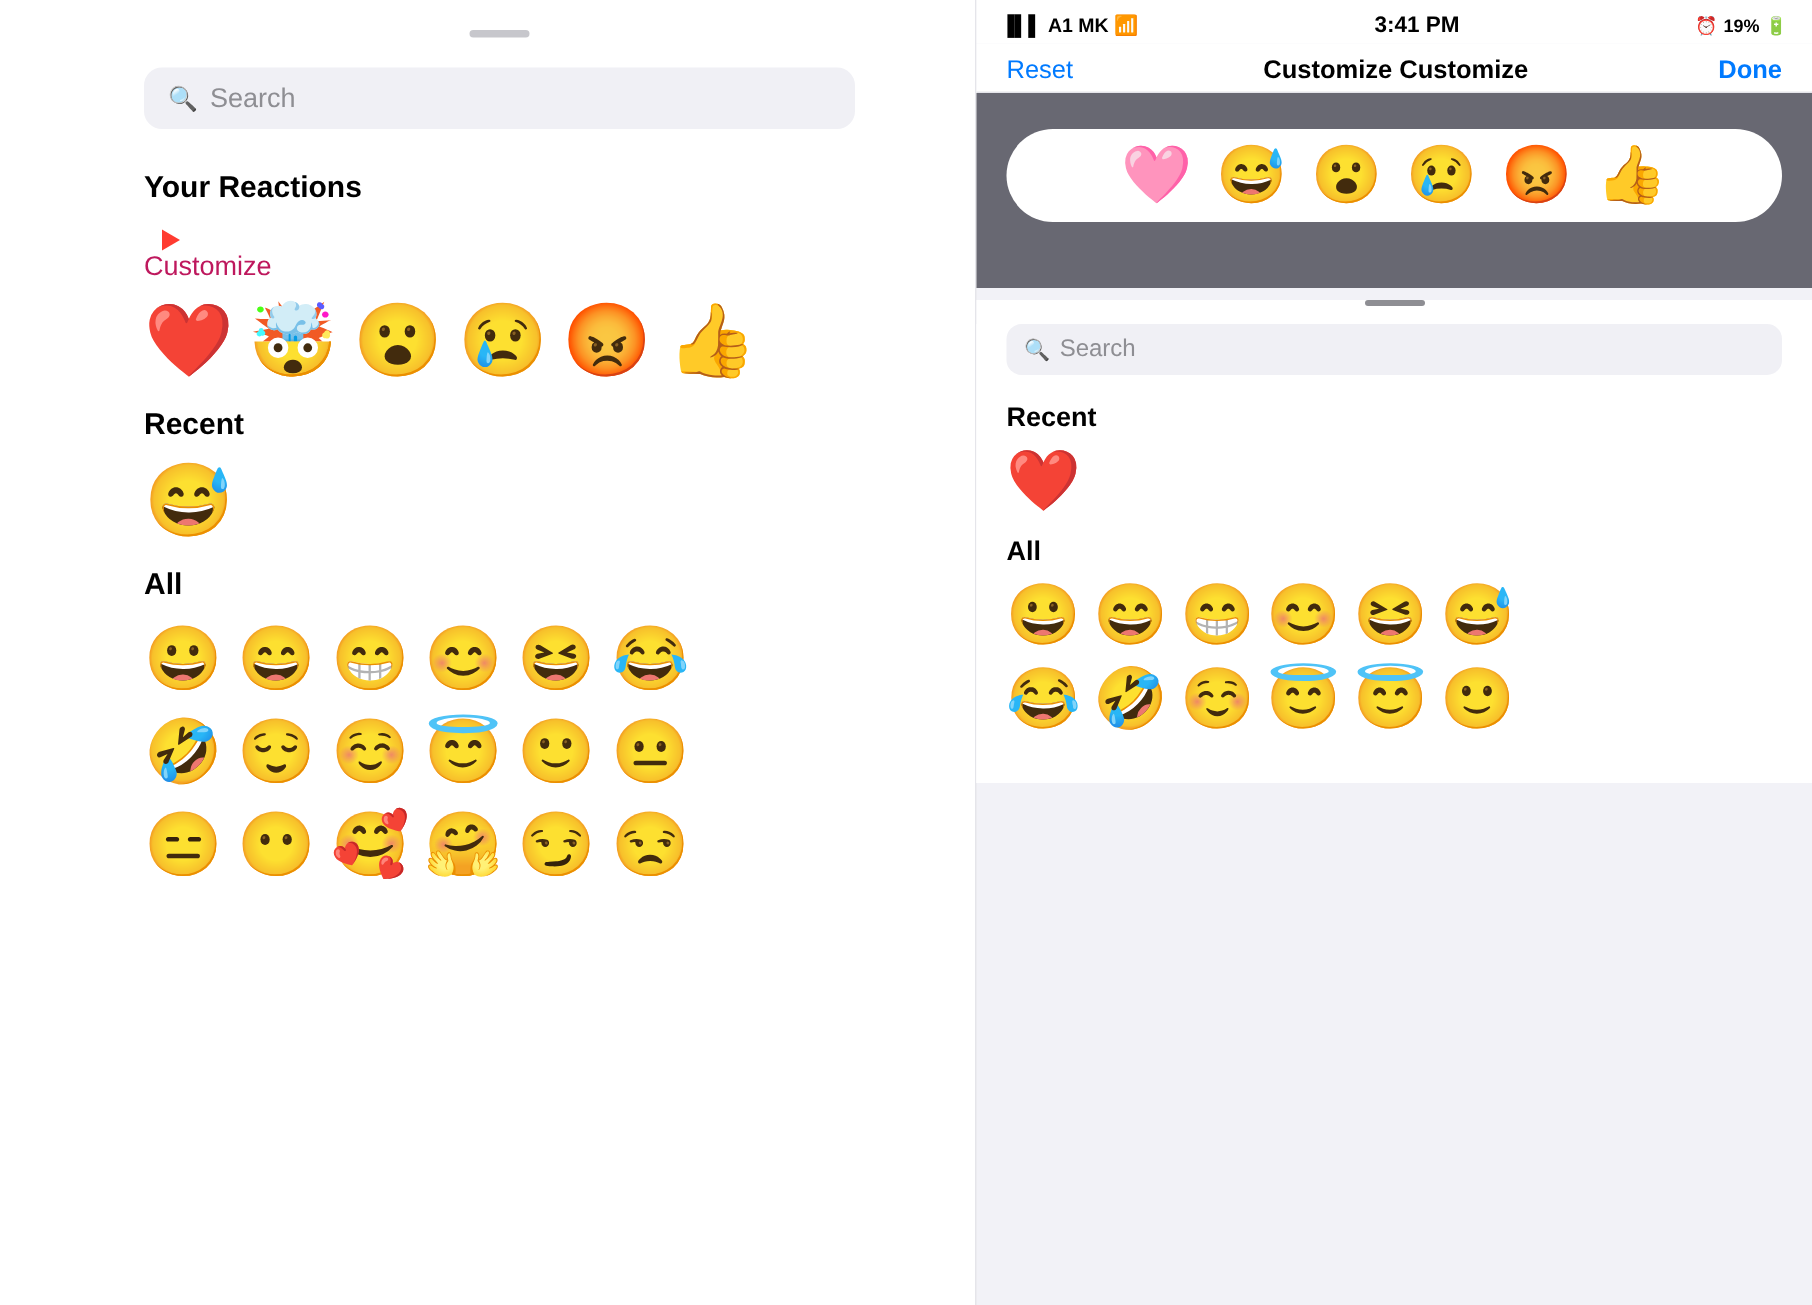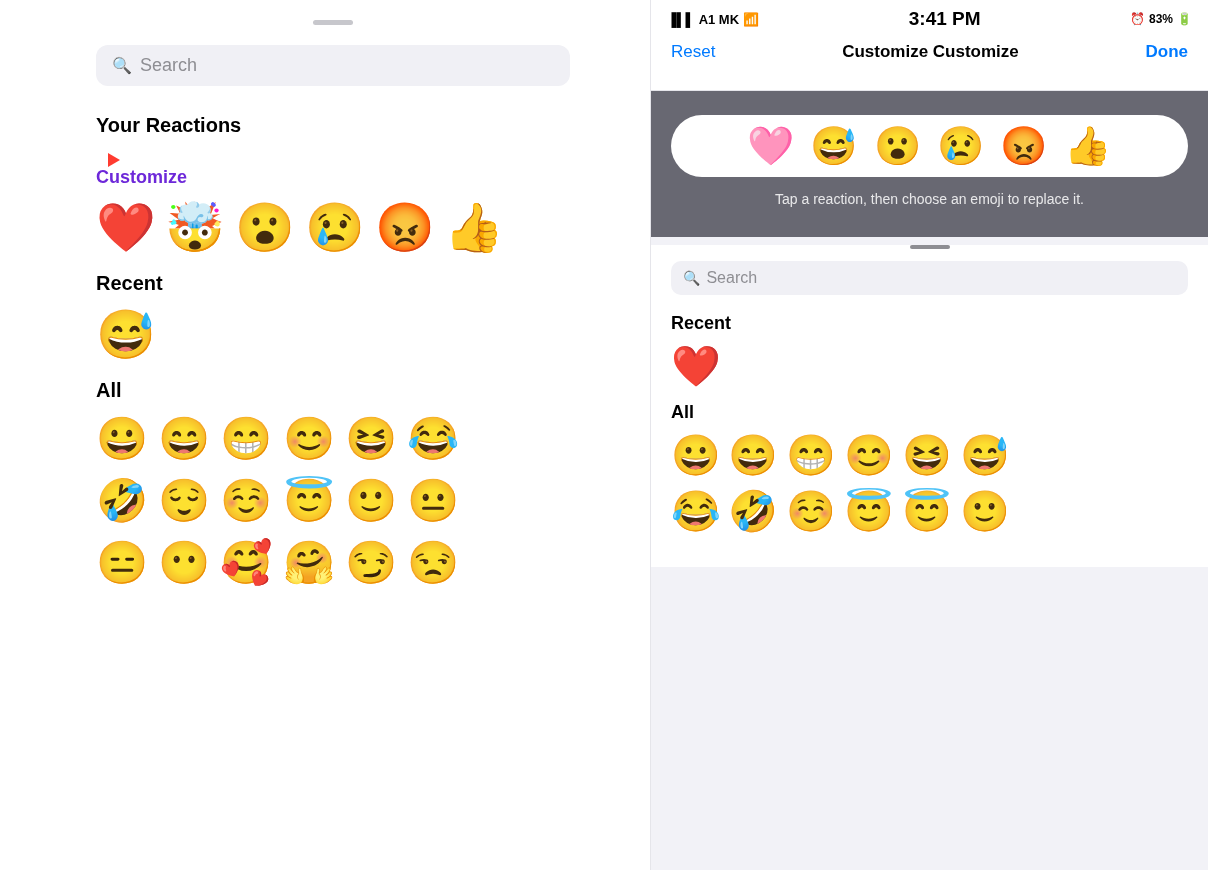--- a/index.html
+++ b/index.html
@@ -57,23 +57,23 @@
     }
 
     .reactions-header {
       display: flex;
       align-items: flex-start;
       justify-content: space-between;
       margin-bottom: 16px;
       flex-direction: column;
     }
     .customize-link {
-      color: #6d28d9;
+      color: #be185d;
       font-size: 18px;
-      font-weight: 700;
+      font-weight: 400;
       cursor: pointer;
     }
     .arrow-container {
       display: flex;
       align-items: center;
       flex: 1;
       margin: 0 12px;
     }
     .arrow-line {
       flex: 1;
@@ -118,30 +118,30 @@
       background: #fff;
       display: flex;
       align-items: center;
       justify-content: space-between;
       padding: 8px 16px 4px;
       font-size: 13px;
       font-weight: 600;
       color: #000;
     }
     .status-left { display: flex; align-items: center; gap: 4px; }
-    .status-center { font-size: 19px; font-weight: 600; }
+    .status-center { font-size: 15px; font-weight: 600; }
     .status-right { display: flex; align-items: center; gap: 4px; font-size: 12px; }
 
     
     .nav-bar {
       background: #fff;
       display: flex;
       align-items: center;
       justify-content: space-between;
-      padding: 8px 20px 28px;
+      padding: 8px 20px 4px;
       border-bottom: 1px solid #e5e5ea;
     }
     .nav-reset {
       color: #007aff;
       font-size: 17px;
       font-weight: 400;
       cursor: pointer;
     }
     .nav-title {
       font-size: 17px;
@@ -299,41 +299,40 @@
 
   <div class="phone-status-bar">
     <div class="status-left">
       <span>▐▌▌</span>
       <span>A1 MK</span>
       <span>📶</span>
     </div>
     <div class="status-center">3:41 PM</div>
     <div class="status-right">
       <span>⏰</span>
-      <span>83%</span>
+      <span>19%</span>
       <span>🔋</span>
     </div>
   </div>
 
   <div class="nav-bar">
     <span class="nav-reset">Reset</span>
     <span class="nav-title">Customize Customize</span>
     <span class="nav-done">Done</span>
   </div>
 
   <div class="customize-panel">
     <div class="reactions-pill">
       <span class="pill-emoji">🩷</span>
       <span class="pill-emoji">😅</span>
       <span class="pill-emoji">😮</span>
       <span class="pill-emoji">😢</span>
       <span class="pill-emoji">😡</span>
       <span class="pill-emoji">👍</span>
     </div>
-    <div class="customize-hint">Tap a reaction, then choose an emoji to replace it.</div>
   </div>
 
   <div style="background:#fff;">
     <div class="bottom-drag"></div>
 
     <div class="emoji-picker-bottom">
 
       <div class="search-bar-bottom">
         <span class="search-icon-right">🔍</span>
         <span class="search-placeholder-right">Search</span>

